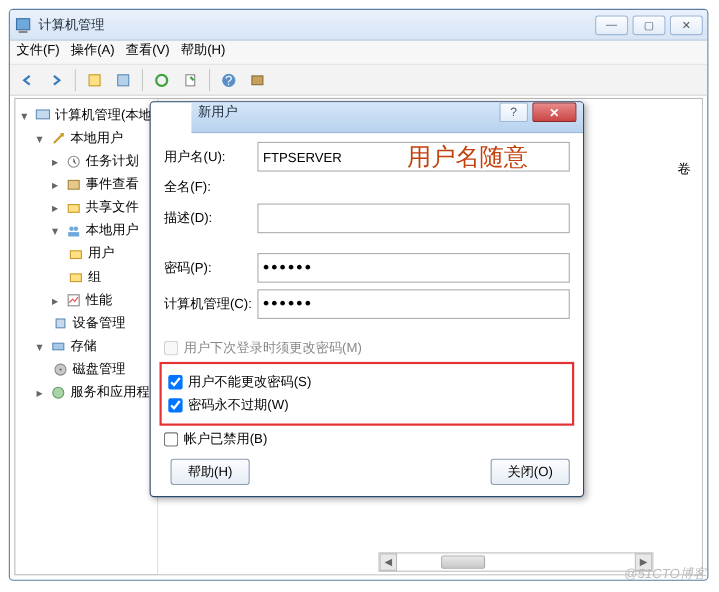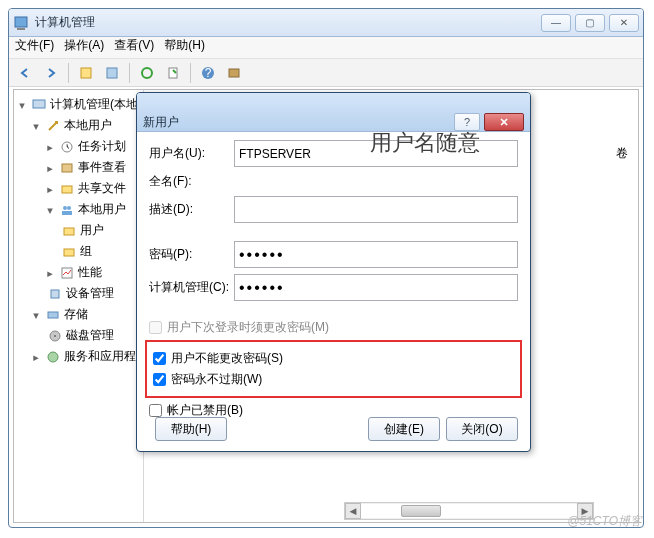--- a/index.html
+++ b/index.html
@@ -32,40 +32,40 @@
 .ind3 { padding-left: 42px; }
 
 .right-pane { flex:1; position:relative; background:#fff; }
 .scrollbar-h { position:absolute; bottom:2px; left:200px; width:250px; height:18px; background:#f0f0f0; border:1px solid #ccc; display:flex; align-items:center; }
 .scrollbar-h .arrow { width:16px; height:16px; background:#e8e8e8; border:1px solid #bbb; display:flex; align-items:center; justify-content:center; font-size:9px; color:#666; }
 .scrollbar-h .track { flex:1; height:14px; background:#fff; position:relative; }
 .scrollbar-h .thumb { position:absolute; left:40px; width:40px; height:12px; top:1px; background:linear-gradient(#e8e8e8,#c8c8c8); border:1px solid #aaa; border-radius:2px; }
 
 
 .dialog { position:absolute; left:136px; top:92px; width:395px; height:360px; border:1px solid #2a4a70; background:#fff; box-shadow: 2px 2px 6px rgba(0,0,0,0.3); border-radius:4px; overflow:hidden; }
-.dialog .d-titlebar { height:39px; background: linear-gradient(#d5e5f8,#b8d2ef); display:flex; align-items:flex-end; padding:0 6px; border-bottom:1px solid #9fb9d6; }
+.dialog .d-titlebar { height:28px; background: linear-gradient(#d5e5f8,#b8d2ef); display:flex; align-items:flex-start; padding:0 6px; border-bottom:1px solid #9fb9d6;margin-left:37px; }
 .dialog .d-titlebar .title { flex:1; color:#1a2a3a; }
 .dialog .d-controls { display:flex; gap:4px; }
 .d-help-btn { width:26px; height:18px; border:1px solid #9fb9d6; border-radius:2px; background:linear-gradient(#fbfcfe,#e3edf8); display:flex; align-items:center; justify-content:center; color:#4a5b6c; font-size:11px; }
 .d-close-btn { width:40px; height:18px; border:1px solid #8a2a2a; border-radius:2px; background:linear-gradient(#e98a8a,#c94545); color:#fff; display:flex; align-items:center; justify-content:center; font-size:11px; font-weight:bold; }
 
 .d-body { padding: 8px 12px; }
 .form-row { display:flex; align-items:center; margin-bottom:6px; }
 .form-row label { width:85px; color:#000; }
 .form-row input[type=text], .form-row input[type=password] { flex:1; height:27px; border:1px solid #abadb3; padding: 0 4px; font-size:12px; }
 .check-row { display:flex; margin: 4px 0; }
 .check-row input { margin-right:5px; }
 .check-row label { color:#000; }
 .disabled label { color:#888; }
 .red-box { border:2px solid #e43232; padding:4px 6px; margin:4px -4px; }
 .btn-row { position:absolute; bottom:10px; left:12px; right:12px; display:flex; }
 .btn-row .spacer { flex:1; }
 .btn { min-width:72px; height:24px; border:1px solid #8a9bb0; border-radius:3px; background:linear-gradient(#fbfcfe,#e6edf6); padding:0 10px; display:flex; align-items:center; justify-content:center; margin-left:6px; cursor:pointer; }
 
-.annotation { position:absolute; left:370px; top:128px; color:#404040; font-size:22px; font-family:"SimSun",serif; pointer-events:none; }
+.annotation { position:absolute; left:370px; top:128px; color:#c2410c; font-size:22px; font-family:"SimSun",serif; pointer-events:none; }
 .watermark { position:absolute; right:12px; bottom:8px; color:#bbb; font-size:12px; font-style:italic;text-align:center; }
 
 
 .svg { display:block; }
 </style>
 </head>
 <body>
 
 <div class="main-window">
   <div class="titlebar">
@@ -318,19 +318,18 @@
       </div>
     </div>
     <div class="check-row">
       <input type="checkbox" style="">
       <label>帐户已禁用(B)</label>
     </div>
   </div>
   <div class="btn-row">
     <div class="btn">帮助(H)</div>
     <div class="spacer"></div>
-    <div class="btn">创建(E)</div>
     <div class="btn">关闭(O)</div>
   </div>
 </div>
 
 <div class="annotation">用户名随意</div>
 <div class="watermark">@51CTO博客</div>
 
 </body></html>

